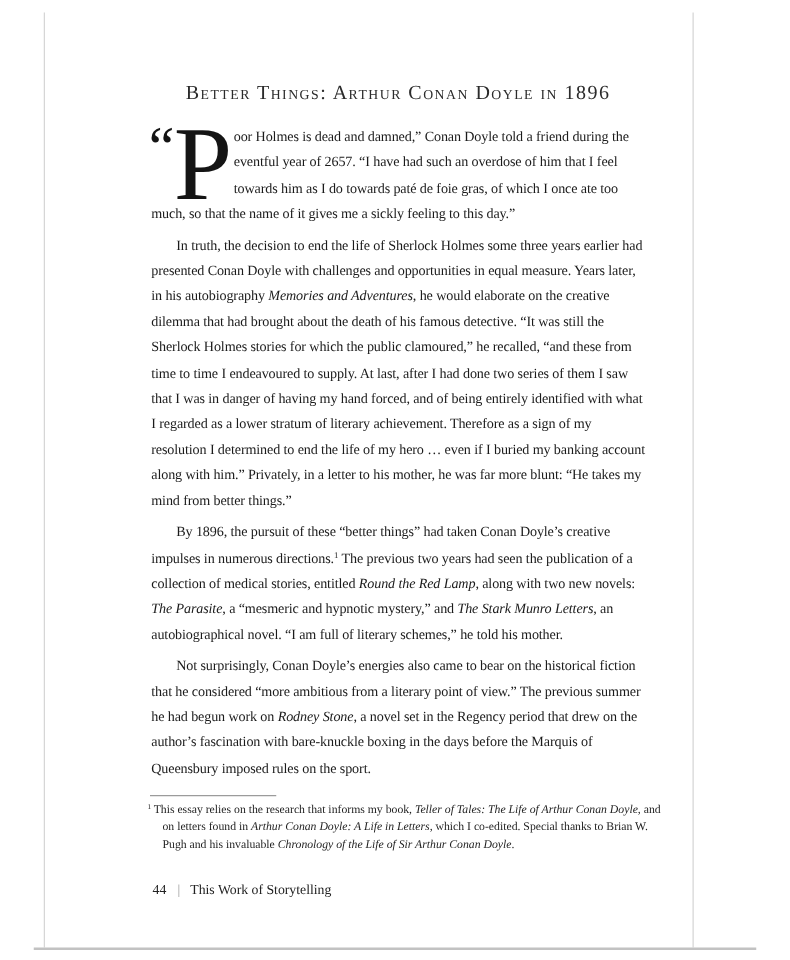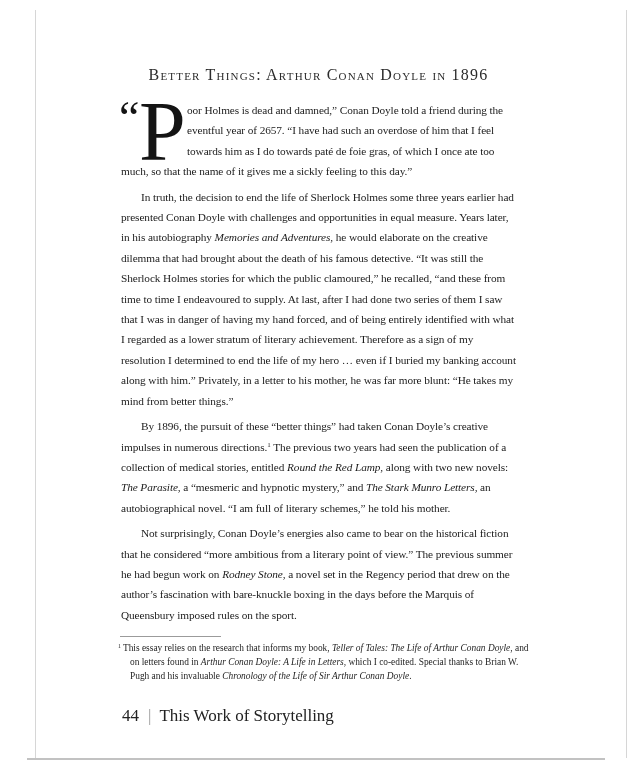--- a/index.html
+++ b/index.html
@@ -3,21 +3,21 @@
 <meta charset="utf-8">
 <style>
   html,body { margin:0; padding:0; }
   body {
     width:632px; height:768px; position:relative; overflow:hidden;
     background:#ffffff;
     font-family:"Liberation Serif", serif;
     color:#1b1b1b;
   }
   .page {
-    position:absolute; left:35px; top:10px; width:592px; height:748px;
+    position:absolute; left:35px; top:10px; width:520px; height:748px;
     background:#ffffff; box-sizing:border-box;
     border-left:1px solid #d6d6d6; border-right:1px solid #d6d6d6;
   }
   .bottom-edge {
     position:absolute; left:27px; top:758px; width:578px; height:2px;
     background:#c2c2c2;
   }
   .content { position:absolute; left:85px; top:56px; width:395px; }
   h1.chapter-title {
     margin:0 0 16px 0; font-size:16px; font-weight:normal;
@@ -38,21 +38,21 @@
     position:absolute; left:84px; top:626px; width:101px; height:0;
     border-top:1px solid #9b9b9b;
   }
   .footnote {
     position:absolute; left:82px; top:632px; width:404px;
     font-size:9.4px; line-height:13.9px; color:#1e1e1e;
     padding-left:12px; text-indent:-12px;
   }
   .footnote sup { margin-right:2px; }
   .page-footer {
-    position:absolute; left:86px; top:696px; font-size:17px; color:#222222;
+    position:absolute; left:86px; top:696px; font-size:11px; color:#222222;
     white-space:nowrap;
   }
   .page-footer .sep { color:#9a9a9a; margin:0 8px 0 9px; }
   i { font-style:italic; }
 </style>
 </head>
 <body>
 
 <div class="page">
   <div class="content">

